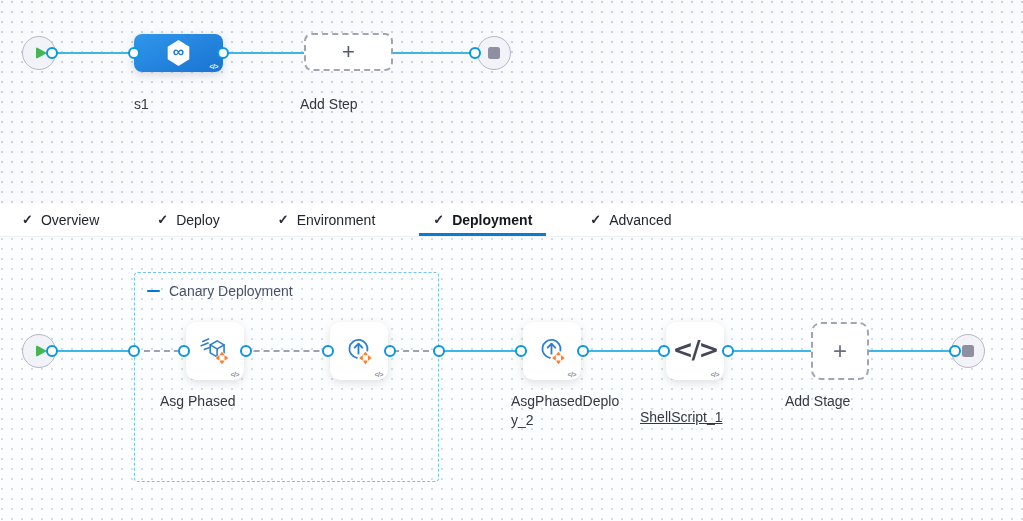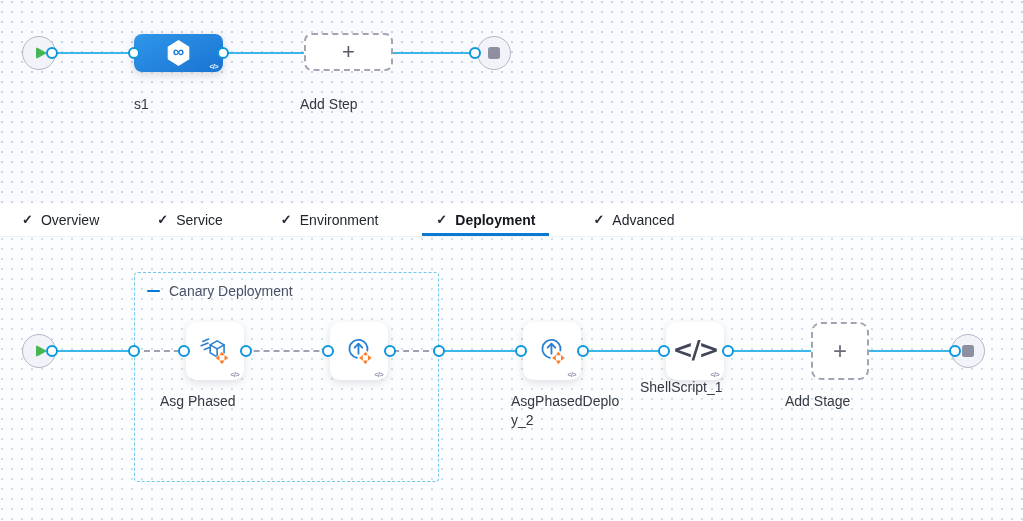--- a/index.html
+++ b/index.html
@@ -148,21 +148,21 @@
     <div class="dot" style="left:469px;top:47px;"></div>
   </div>
 
   <div class="tabbar">
     <div class="tab">
       <span class="check">✓</span>
       <span>Overview</span>
     </div>
     <div class="tab">
       <span class="check">✓</span>
-      <span>Service</span>
+      <span>Deploy</span>
     </div>
     <div class="tab">
       <span class="check">✓</span>
       <span>Environment</span>
     </div>
     <div class="tab active">
       <span class="check">✓</span>
       <span>Deployment</span>
     </div>
     <div class="tab">
@@ -240,21 +240,21 @@
         </g>
       </svg>
       <span class="code-badge">&lt;/&gt;</span>
     </div>
     <div class="node-label" style="left:497px;top:155px;width:110px;margin-left:14px;">AsgPhasedDeploy_2</div>
 
     <div class="step-card" style="left:666px;top:85px;">
       <span class="shell-glyph">&lt;/&gt;</span>
       <span class="code-badge">&lt;/&gt;</span>
     </div>
-    <div class="node-label" style="left:640px;top:141px;width:110px;">ShellScript_1</div>
+    <div class="node-label" style="left:640px;top:171px;width:110px;text-decoration:underline;">ShellScript_1</div>
 
     <div class="add-box step" style="left:811px;top:85px;">
       <span>+</span>
     </div>
     <div class="node-label" style="left:785px;top:155px;width:110px;">Add Stage</div>
 
     <div class="node-circle" style="left:951px;top:97px;">
       <span class="stop-sq"></span>
     </div>
 

